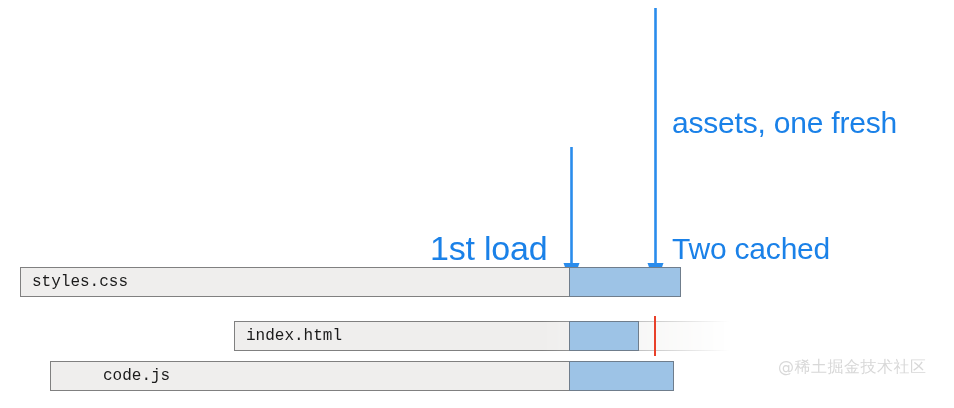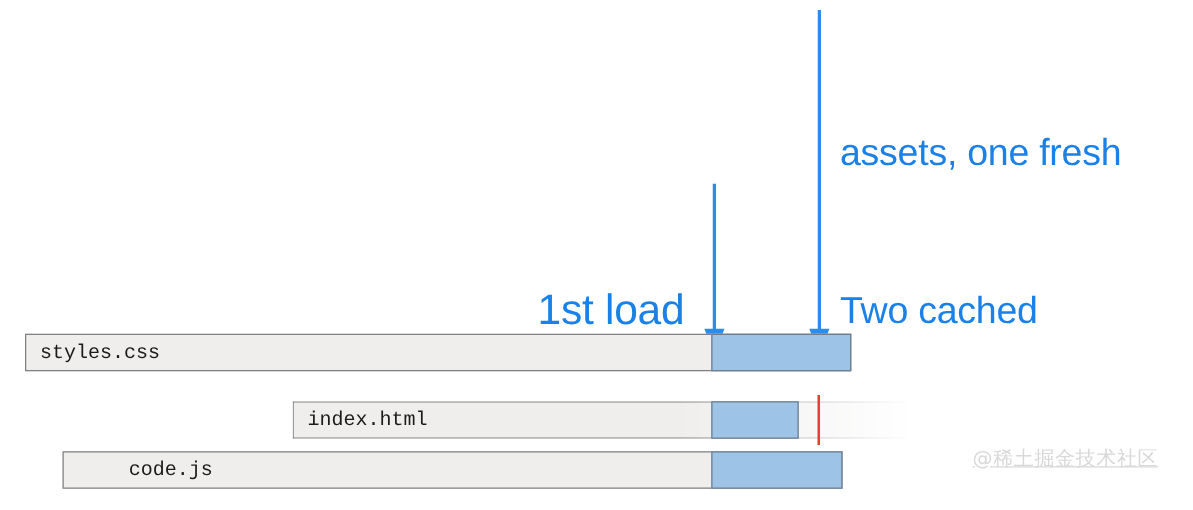--- a/index.html
+++ b/index.html
@@ -94,21 +94,20 @@
   
   #watermark {
     position: absolute;
     left: 778px;
     top: 357px;
     font-family: "DejaVu Sans", sans-serif;
     font-size: 16px;
     color: #d8d8d8;
     white-space: pre;
     letter-spacing: 0.5px;
-    text-decoration: underline;
   }
 </style>
 </head>
 <body>
 
 <div id="stage">
 
   <div class="anno" id="anno-2nd-load">
     <span class="anno-line">assets, one fresh</span>
     <span class="anno-line">Two cached</span>

